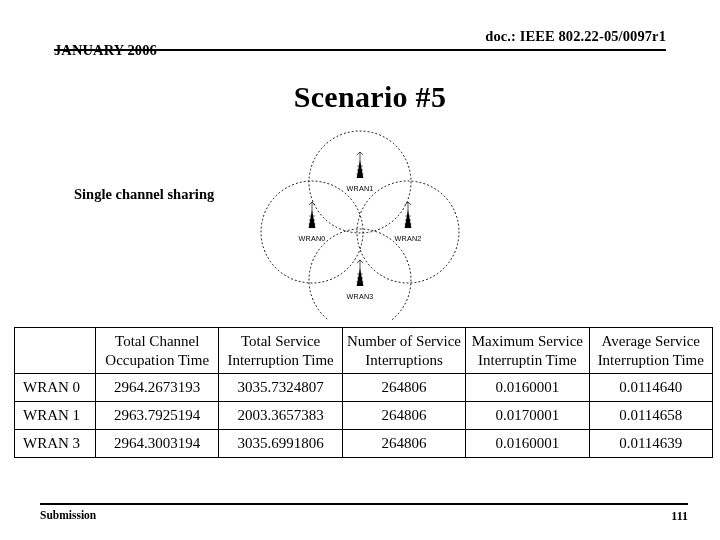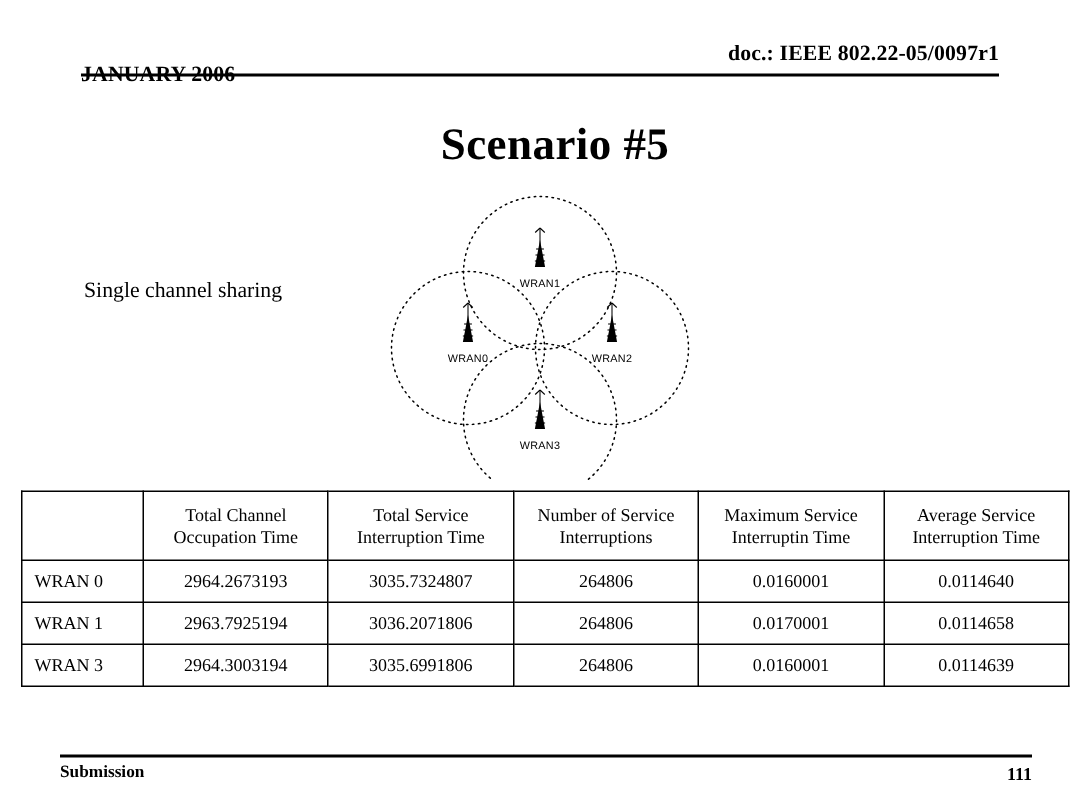--- a/index.html
+++ b/index.html
@@ -61,24 +61,24 @@
     text-align: center;
     font-size: 30px;
     font-weight: bold;
     letter-spacing: 0.3px;
     padding-left: 10px;
   }
 
   
   .subtitle {
     position: absolute;
-    left: 56px;
+    left: 74px;
     top: 186px;
     font-size: 14.5px;
-    font-weight: normal;
+    font-weight: bold;
     white-space: nowrap;
   }
 
   
   .diagram {
     position: absolute;
     left: 250px;
     top: 120px;
     width: 220px;
     height: 200px;
@@ -119,21 +119,21 @@
   }
   table.data-table {
     border-collapse: collapse;
     width: 692px;
     table-layout: fixed;
   }
   table.data-table th,
   table.data-table td {
     border: 1.4px solid #000000;
     font-family: "Liberation Serif", "DejaVu Serif", serif;
-    font-size: 12px;
+    font-size: 15px;
     font-weight: normal;
     padding: 0;
     line-height: 1.22;
     vertical-align: middle;
   }
   table.data-table thead th {
     height: 45px;
     text-align: center;
   }
   table.data-table tbody td {
@@ -286,21 +286,21 @@
         <td class="row-label">WRAN 0</td>
         <td>2964.2673193</td>
         <td>3035.7324807</td>
         <td>264806</td>
         <td>0.0160001</td>
         <td>0.0114640</td>
       </tr>
       <tr>
         <td class="row-label">WRAN 1</td>
         <td>2963.7925194</td>
-        <td>3036.2071806</td>
+        <td>2003.3657383</td>
         <td>264806</td>
         <td>0.0170001</td>
         <td>0.0114658</td>
       </tr>
       <tr>
         <td class="row-label">WRAN 3</td>
         <td>2964.3003194</td>
         <td>3035.6991806</td>
         <td>264806</td>
         <td>0.0160001</td>

